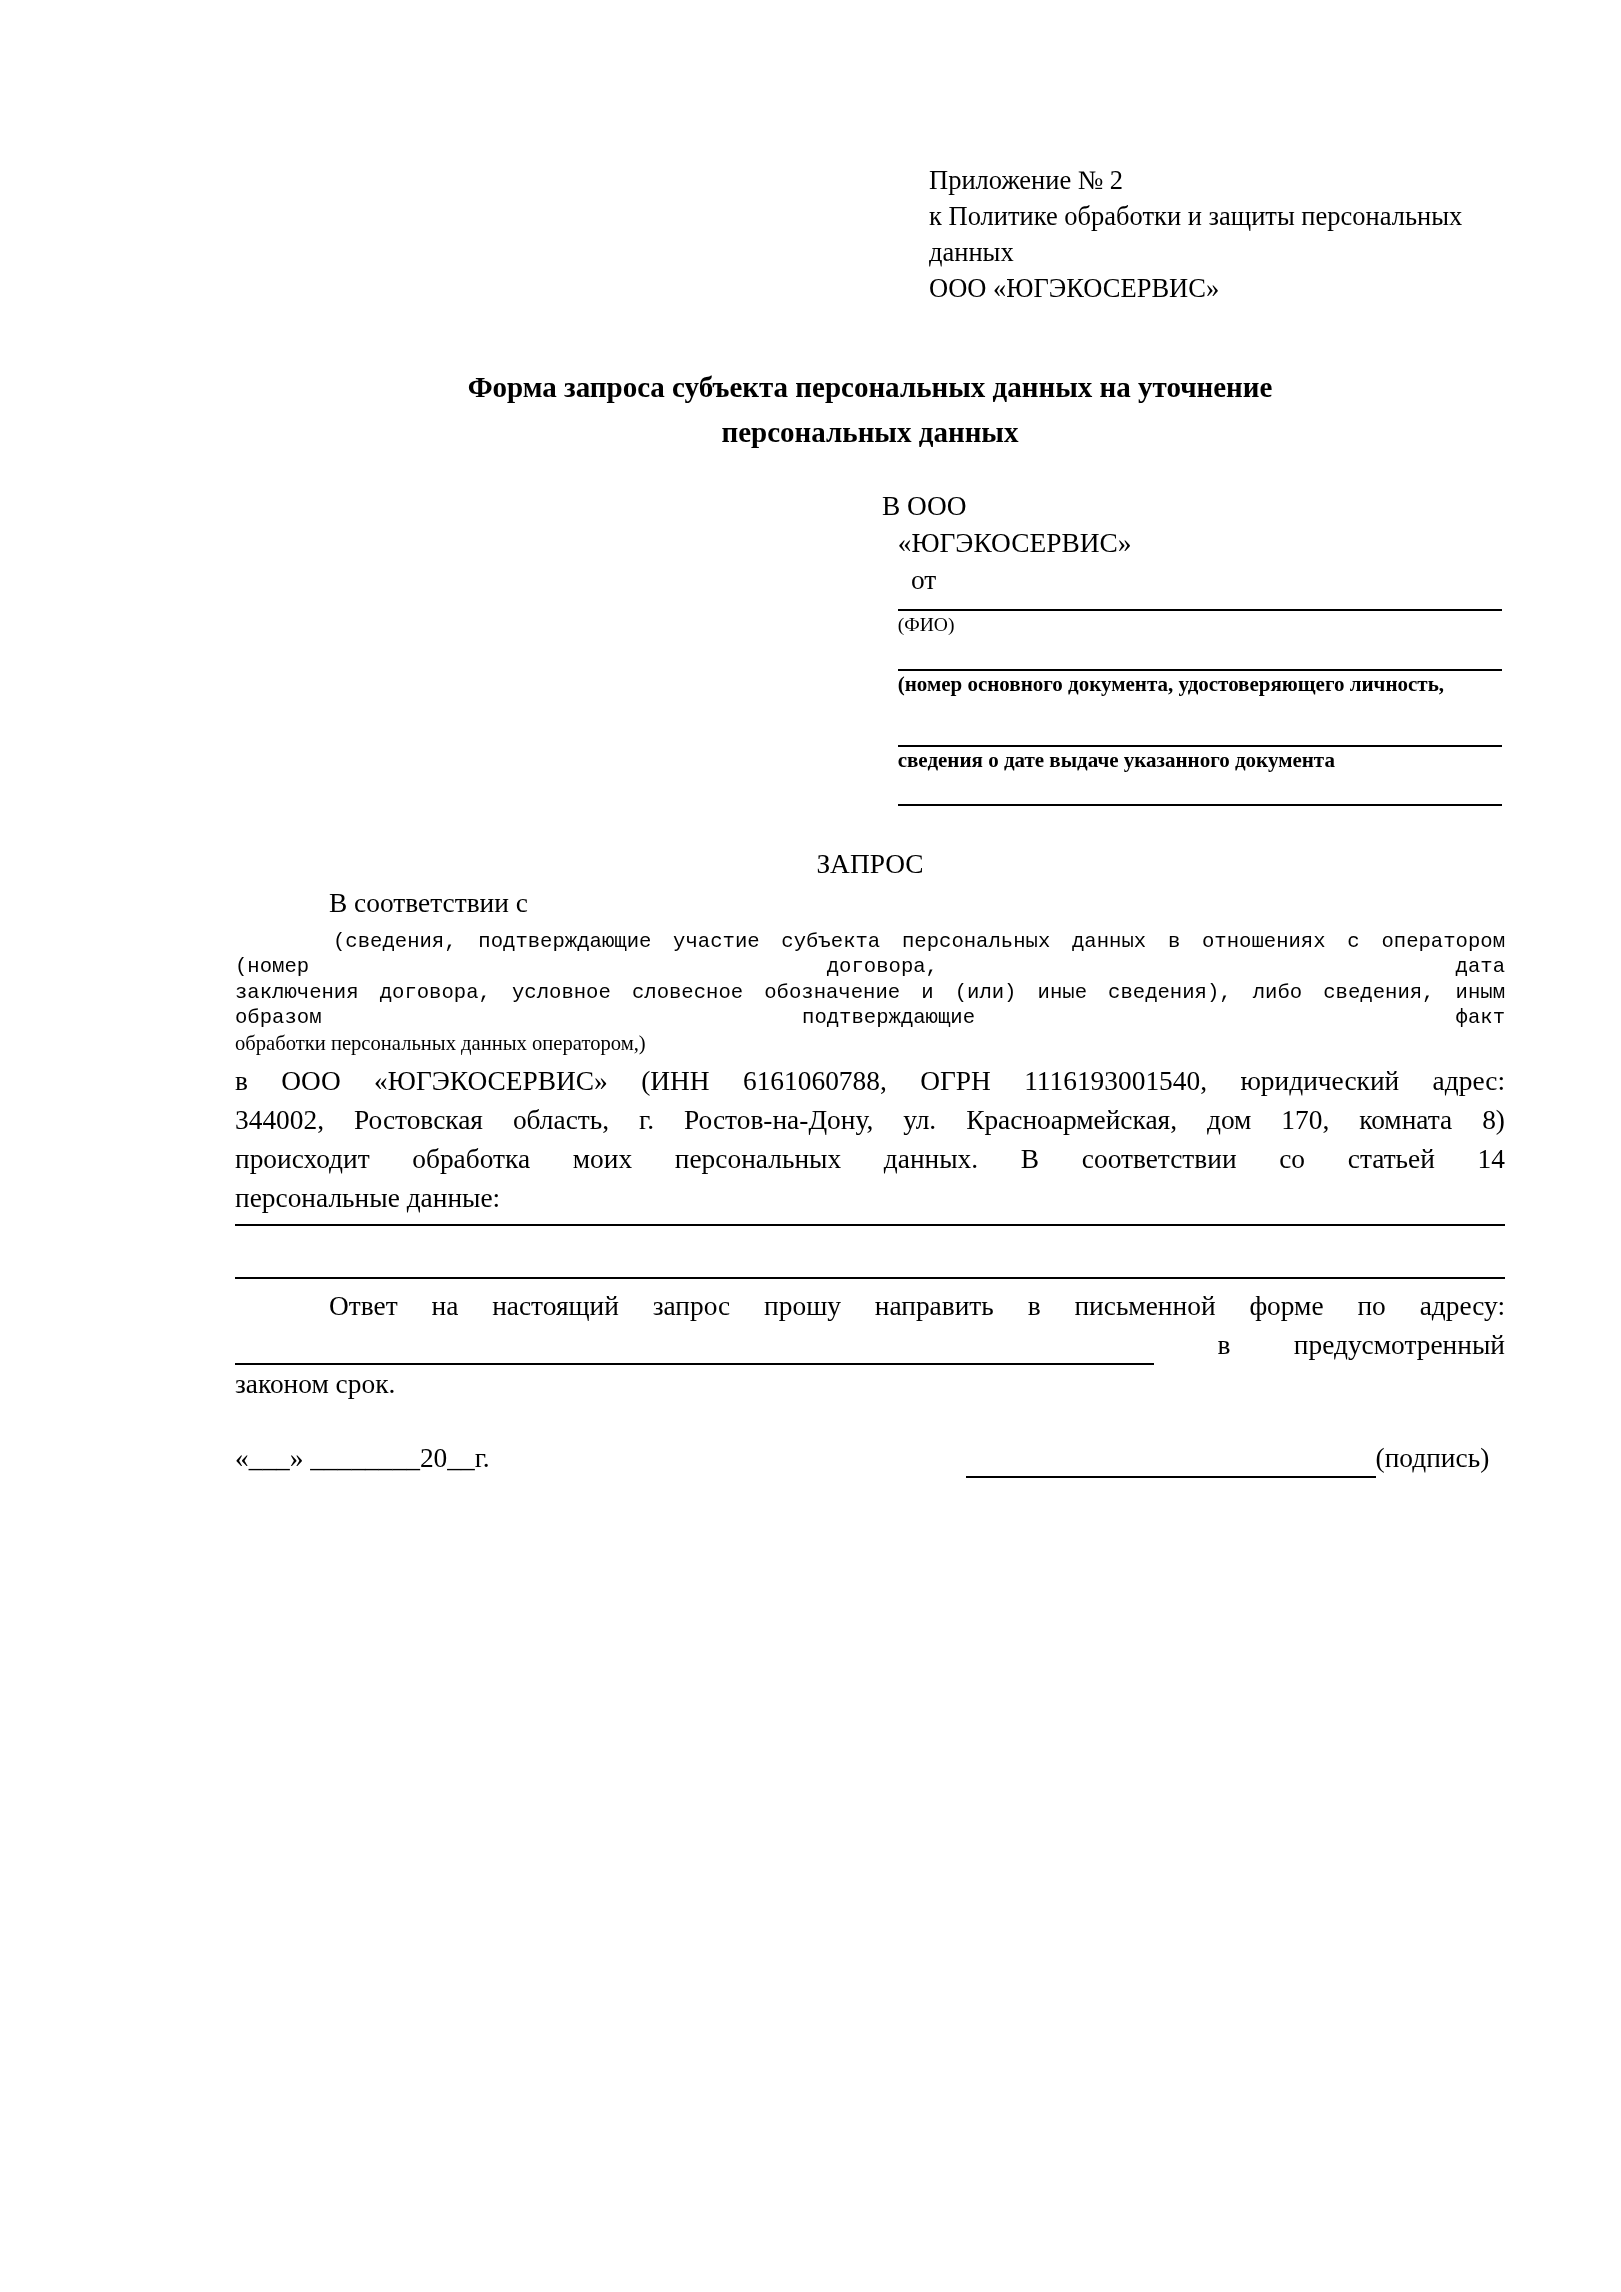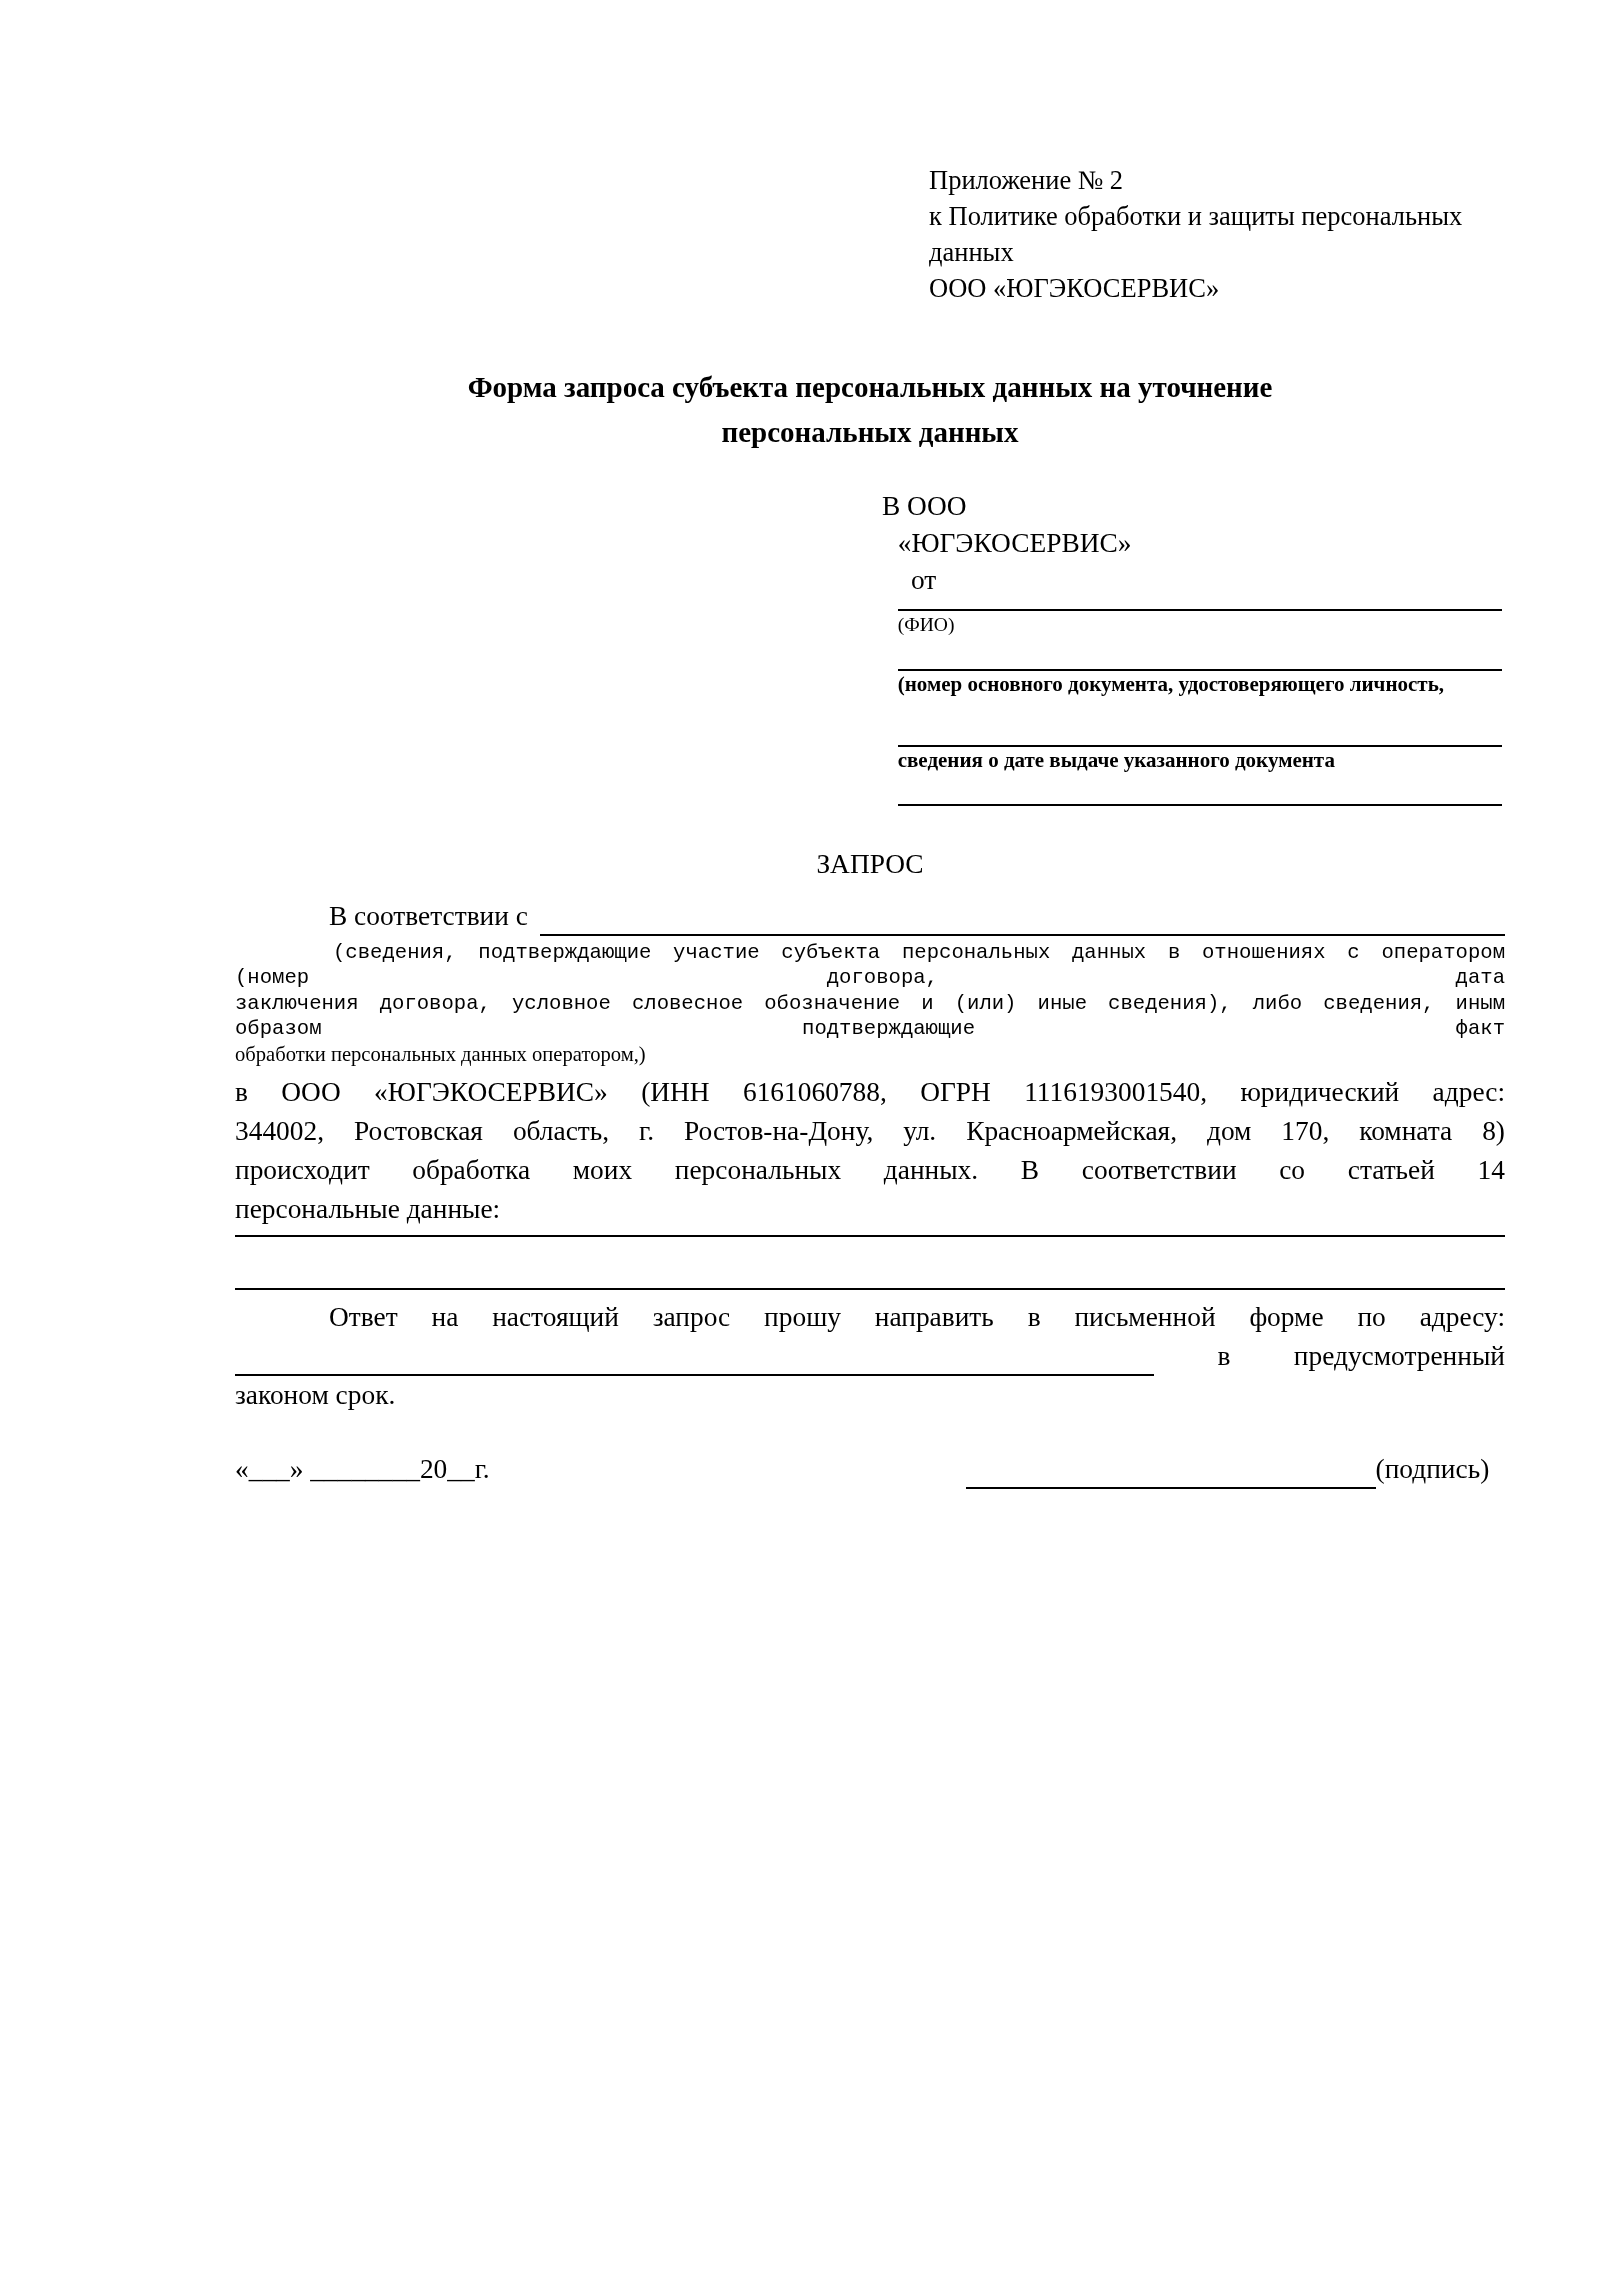--- a/index.html
+++ b/index.html
@@ -46,23 +46,23 @@
     font-size:19.6px; line-height:27.4px;
   }
   .fill-caption.md { font-size:21px;font-weight:bold; }
   
   .request-heading {
     margin-top:39px;
     text-align:center;
     font-size:27.4px; line-height:39px;
   }
   .intro-row {
-    margin-top:13px;
-    display:flex; align-items:flex-end;
-    font-size:27.4px; line-height:39px;
+    margin-top:0;
+    display:flex; align-items:flex-start;
+    font-size:27.4px; line-height:39px;flex-direction:column;
   }
   .intro-prefix { margin-left:94px; white-space:nowrap; }
   .intro-line { flex:1; margin-left:11.8px; border-bottom:2.9px solid #000; height:33px; }
   .fine-print {
     margin-top:3.9px;
     font-size:20.6px; line-height:25.5px;
   }
   .fine-print .jl { text-align:justify; text-align-last:justify;font-family:Liberation Mono, monospace; }
   .fine-print .indent { text-indent:98px; }
   .body-par {

